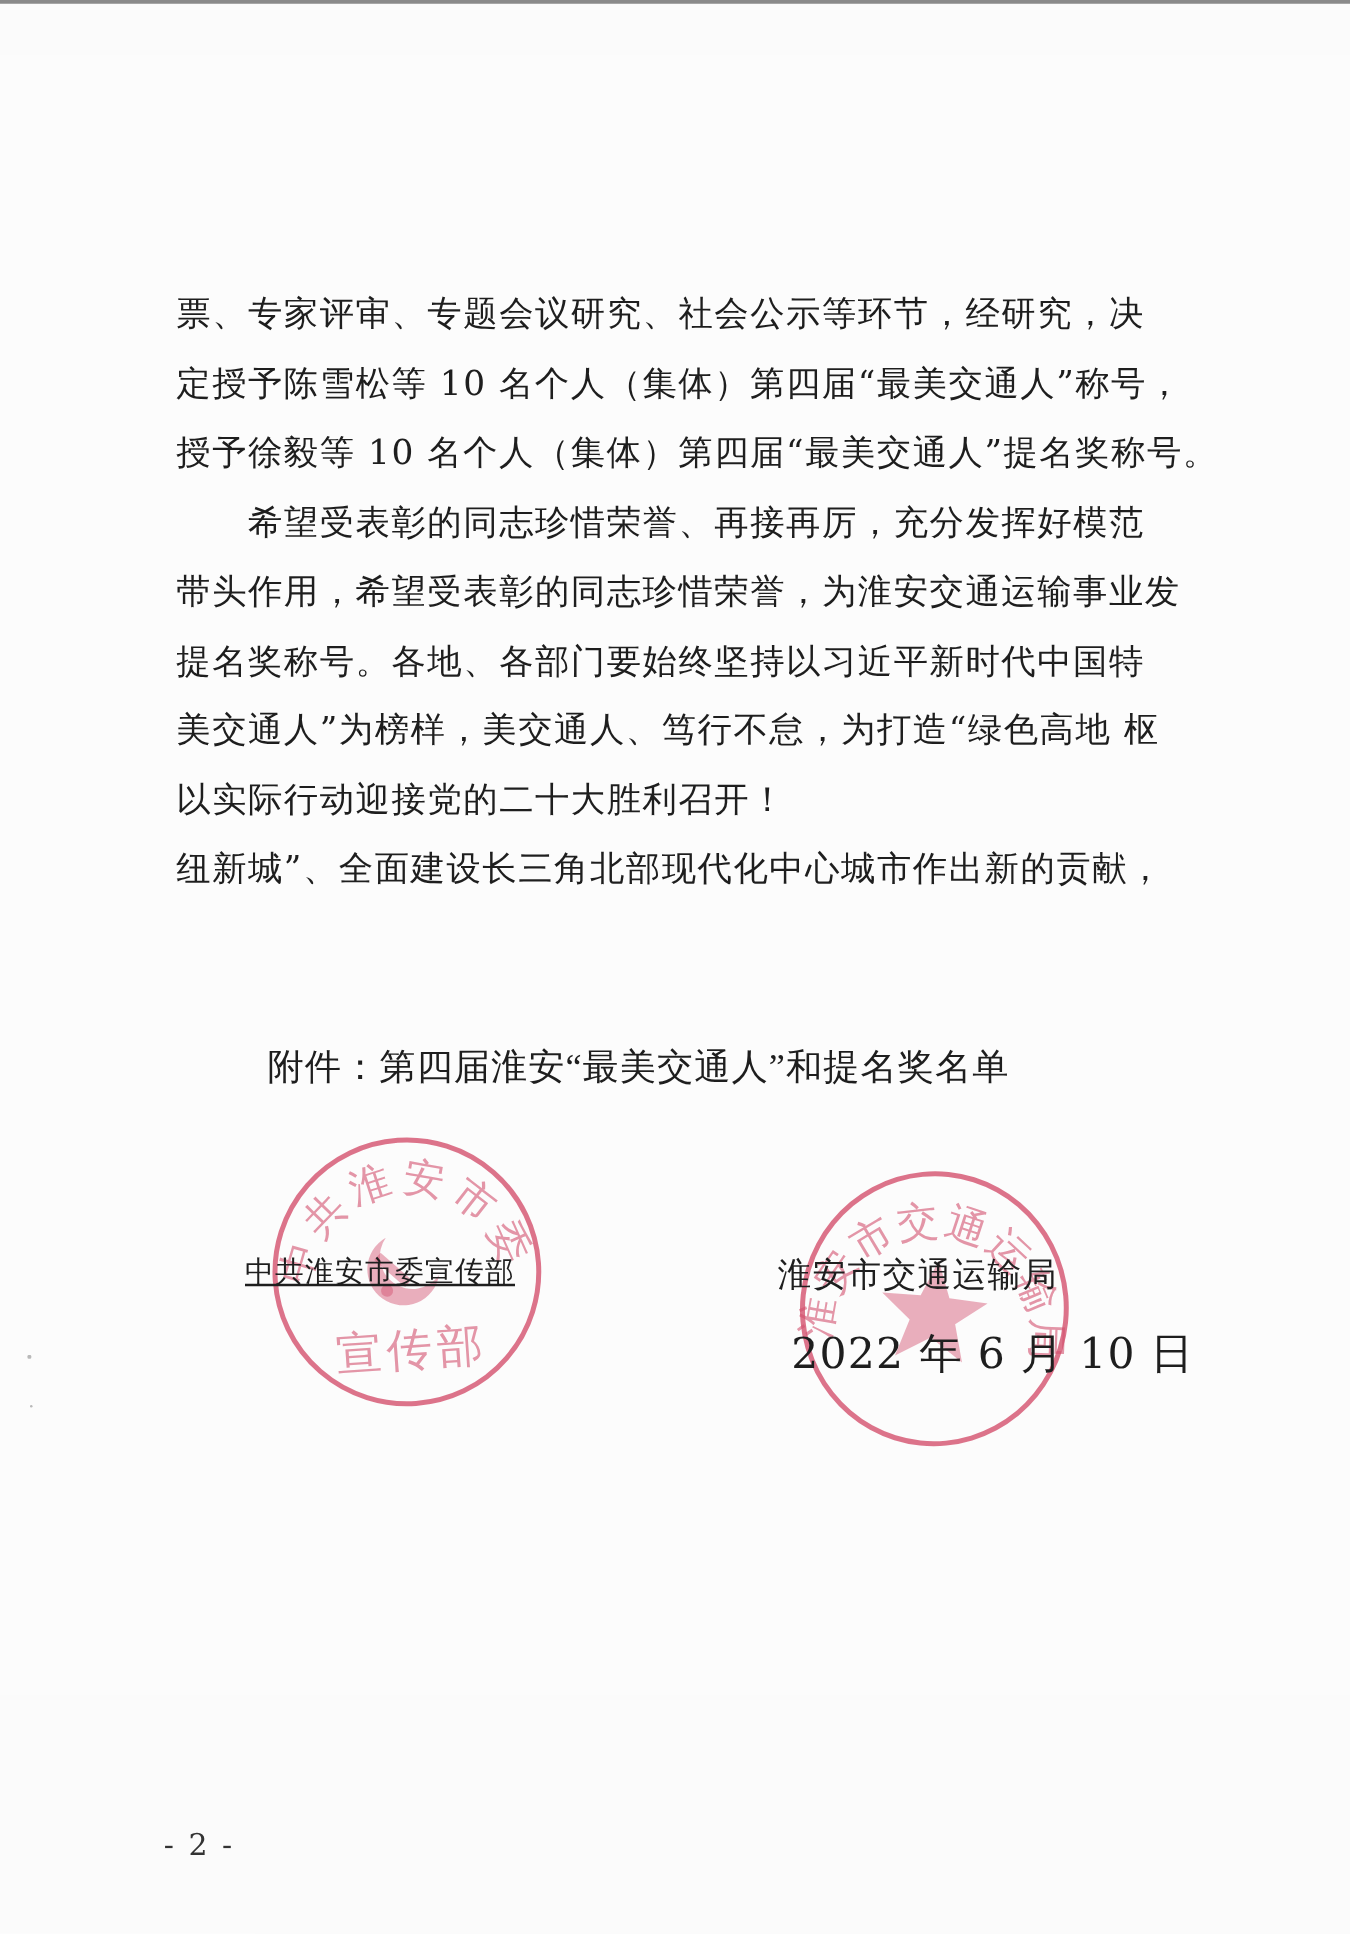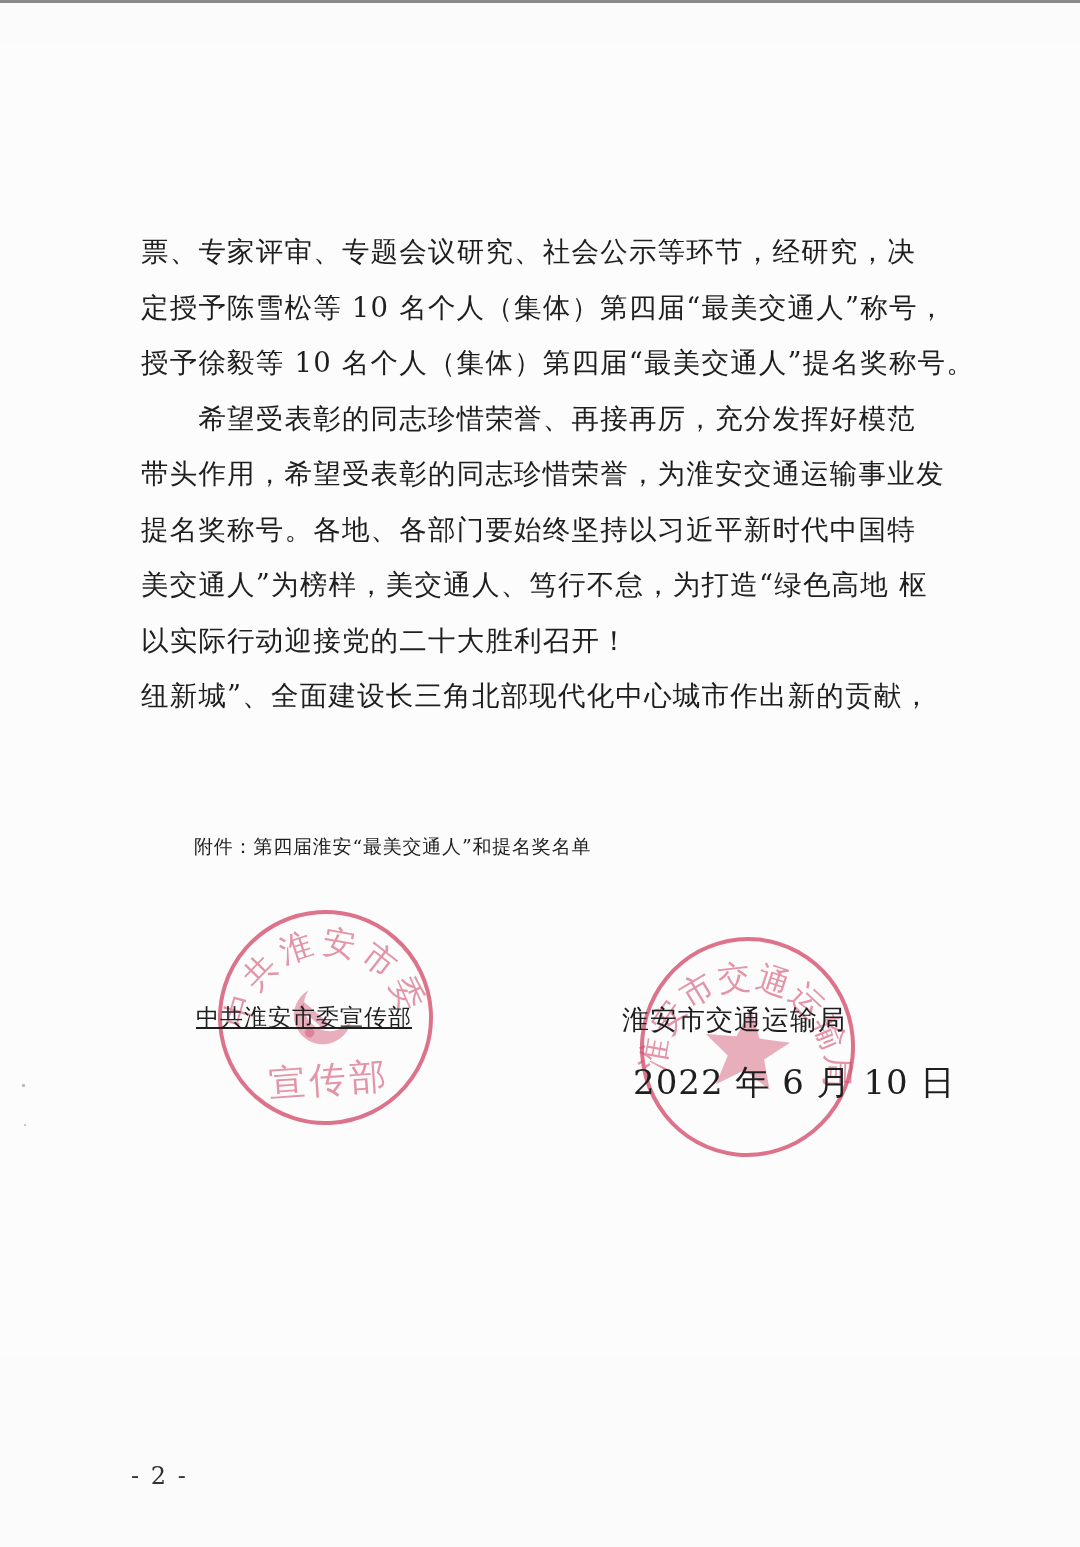--- a/index.html
+++ b/index.html
@@ -37,25 +37,26 @@
       line-height: 55.5px;
       letter-spacing: 1.2px;
     }
     .line {
       display: block;
       white-space: nowrap;
       height: 55.5px;
     }
     .attachment {
       position: absolute;
-      left: 194px;
+      left: 214px;
       top: 790px;
-      font-size: 19px;
+      font-size: 29px;
       letter-spacing: 0.8px;
       white-space: nowrap;
+      font-family: Liberation Serif, serif;
     }
     .stamp {
       position: absolute;
       border-radius: 50%;
       border: 4px solid rgba(210, 70, 100, 0.75);
       box-sizing: border-box;
     }
     .stamp-left {
       left: 218px;
       top: 866px;

